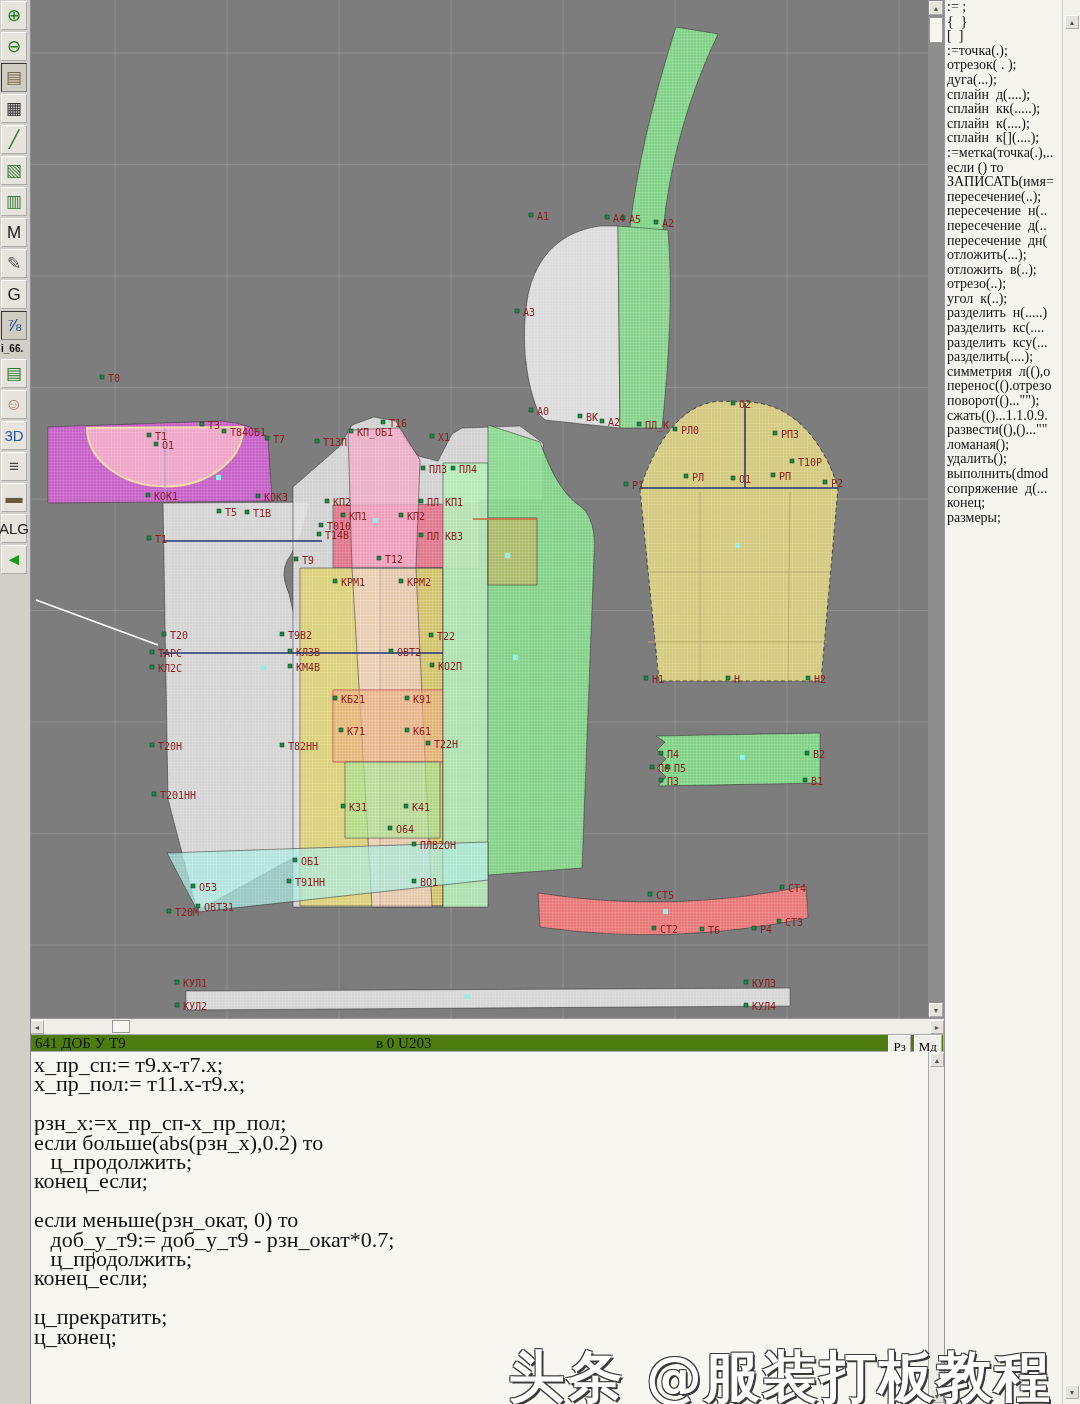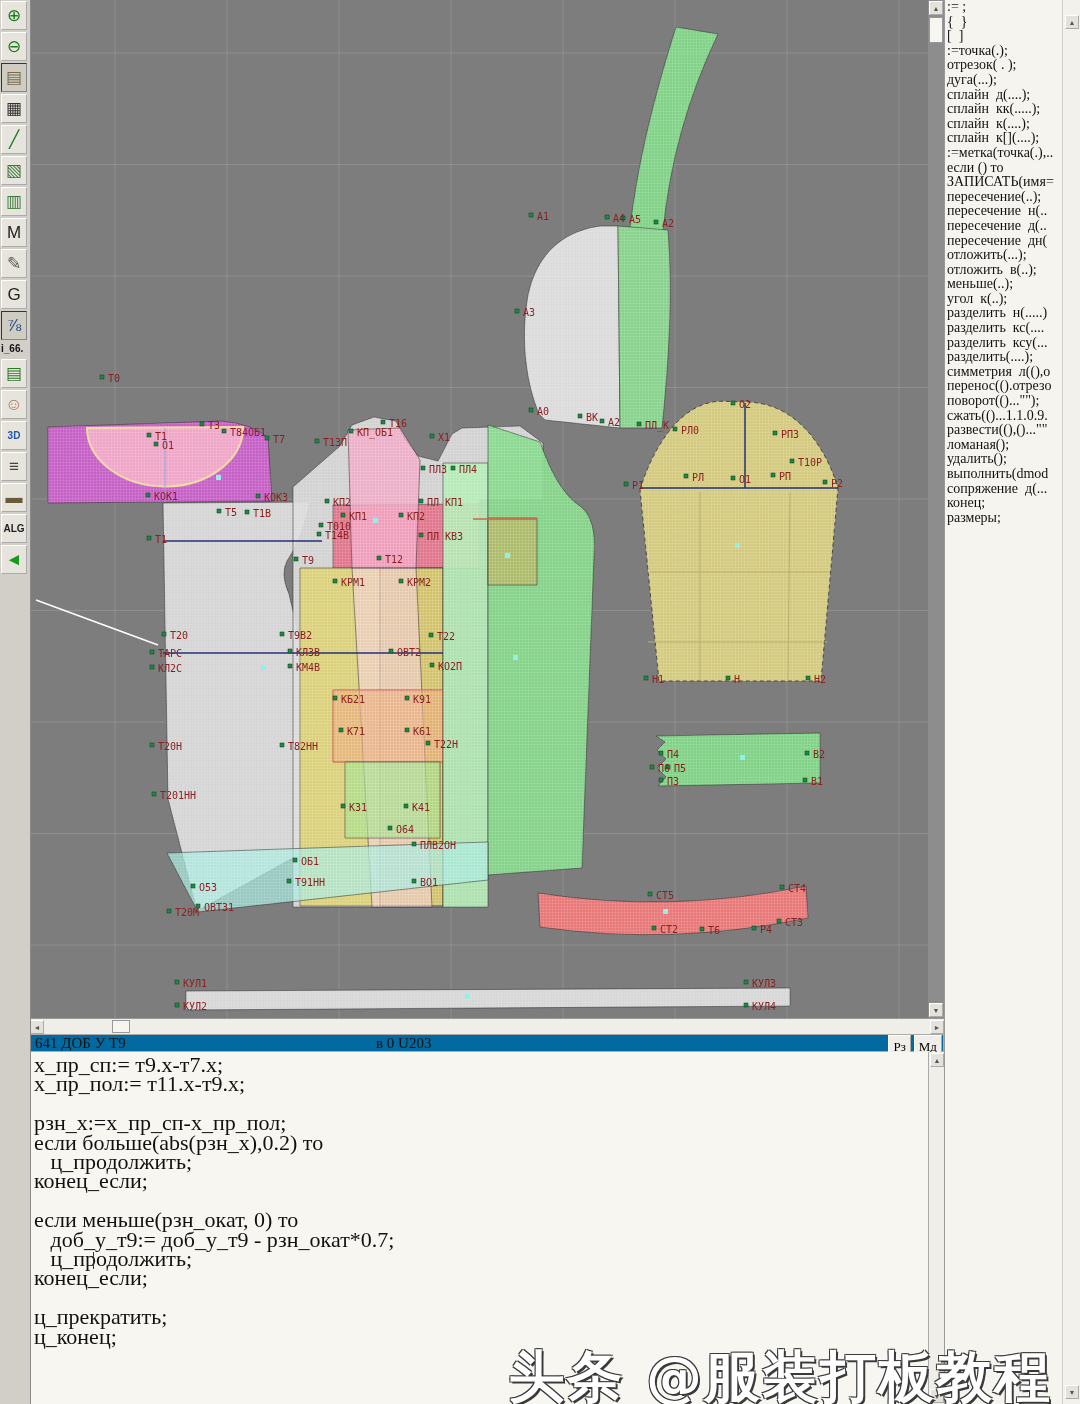--- a/index.html
+++ b/index.html
@@ -5,21 +5,21 @@
   html,body{margin:0;padding:0;background:#e8e6e0;}
   .page{position:relative;width:1080px;height:1404px;overflow:hidden;
         font-family:"Liberation Sans",sans-serif;background:#f6f5f0;}
   
   .toolbar{position:absolute;left:0;top:0;width:30px;height:1404px;
            background:#d2cfc9;border-right:1px solid #8a8a8a;z-index:5;}
   .tb-item{width:26px;height:29px;margin:1px 1px 2px 1px;background:#e7e4dd;
            border:1px outset #fff;display:flex;align-items:center;justify-content:center;
            font-size:17px;cursor:pointer;box-sizing:border-box;}
   .tb-item.pressed{border:1px inset #888;background:#cfccc2;}
-  .tb-item.small{font-size:10px;font-weight:bold;}
+  .tb-item.small{font-size:15px;font-weight:normal;}
   .tb-label{width:22px;height:16px;font-size:10px;font-weight:bold;color:#111;
             text-align:left;padding:1px 0 1px 1px;box-sizing:border-box;}
   
   .canvas{position:absolute;left:30px;top:0;width:898px;height:1018px;
           background:#7d7d7d;overflow:hidden;}
   
   .vscroll{position:absolute;background:#efeee8;border-left:1px solid #aaa;box-sizing:border-box;}
   .sb-btn{position:absolute;width:14px;height:14px;background:#e4e2da;border:1px outset #fff;
           font-size:7px;color:#555;display:flex;align-items:center;justify-content:center;
           box-sizing:border-box;cursor:pointer;}
@@ -30,21 +30,21 @@
   .hscroll{position:absolute;left:30px;top:1018px;width:914px;height:16px;background:#efeee8;
            border-top:1px solid #999;box-sizing:border-box;}
   
   .right-panel{position:absolute;left:944px;top:0;width:118px;height:1404px;
                background:#f5f4ef;border-left:1px solid #999;box-sizing:border-box;
                overflow:hidden;z-index:2;}
   .cmd-line{font-family:"Liberation Serif",serif;font-size:14px;line-height:14.6px;
             white-space:pre;color:#111;padding-left:2px;cursor:pointer;}
   
   .statusbar{position:absolute;left:30px;top:1034px;width:914px;height:18px;
-             background:#0369a1;border:1px solid #aaa;box-sizing:border-box;
+             background:#4d7c0f;border:1px solid #aaa;box-sizing:border-box;
              font-family:"Liberation Serif",serif;font-size:15px;color:#111;}
   .status-line{position:absolute;left:4px;top:0px;}
   .status-mode{position:absolute;left:345px;top:0px;}
   .sb-buttons{position:absolute;right:1px;top:0;display:flex;gap:3px;}
   .sb-buttons button{font-family:"Liberation Serif",serif;font-size:13px;height:24px;
              padding:0 4px;background:#efeee8;border:1px outset #fff;
              text-decoration:underline;cursor:pointer;}
   
   .code-area{position:absolute;left:30px;top:1052px;width:898px;height:352px;
              background:#f7f6f1;overflow:hidden;padding:3px 0 0 4px;box-sizing:border-box;}
@@ -387,21 +387,21 @@
         <div class="cmd-line">сплайн  к[](....);</div>
         <div class="cmd-line">:=метка(точка(.),..</div>
         <div class="cmd-line">если () то</div>
         <div class="cmd-line">ЗАПИСАТЬ(имя=</div>
         <div class="cmd-line">пересечение(..);</div>
         <div class="cmd-line">пересечение  н(..</div>
         <div class="cmd-line">пересечение  д(..</div>
         <div class="cmd-line">пересечение  дн(</div>
         <div class="cmd-line">отложить(...);</div>
         <div class="cmd-line">отложить  в(..);</div>
-        <div class="cmd-line">меньше(..);</div>
+        <div class="cmd-line">отрезо(..);</div>
         <div class="cmd-line">угол  к(..);</div>
         <div class="cmd-line">разделить  н(.....)</div>
         <div class="cmd-line">разделить  кс(....</div>
         <div class="cmd-line">разделить  ксу(...</div>
         <div class="cmd-line">разделить(....);</div>
         <div class="cmd-line">симметрия  л((),о</div>
         <div class="cmd-line">перенос(().отрезо</div>
         <div class="cmd-line">поворот(()..."");</div>
         <div class="cmd-line">сжать(()...1.1.0.9.</div>
         <div class="cmd-line">развести((),()...""</div>

